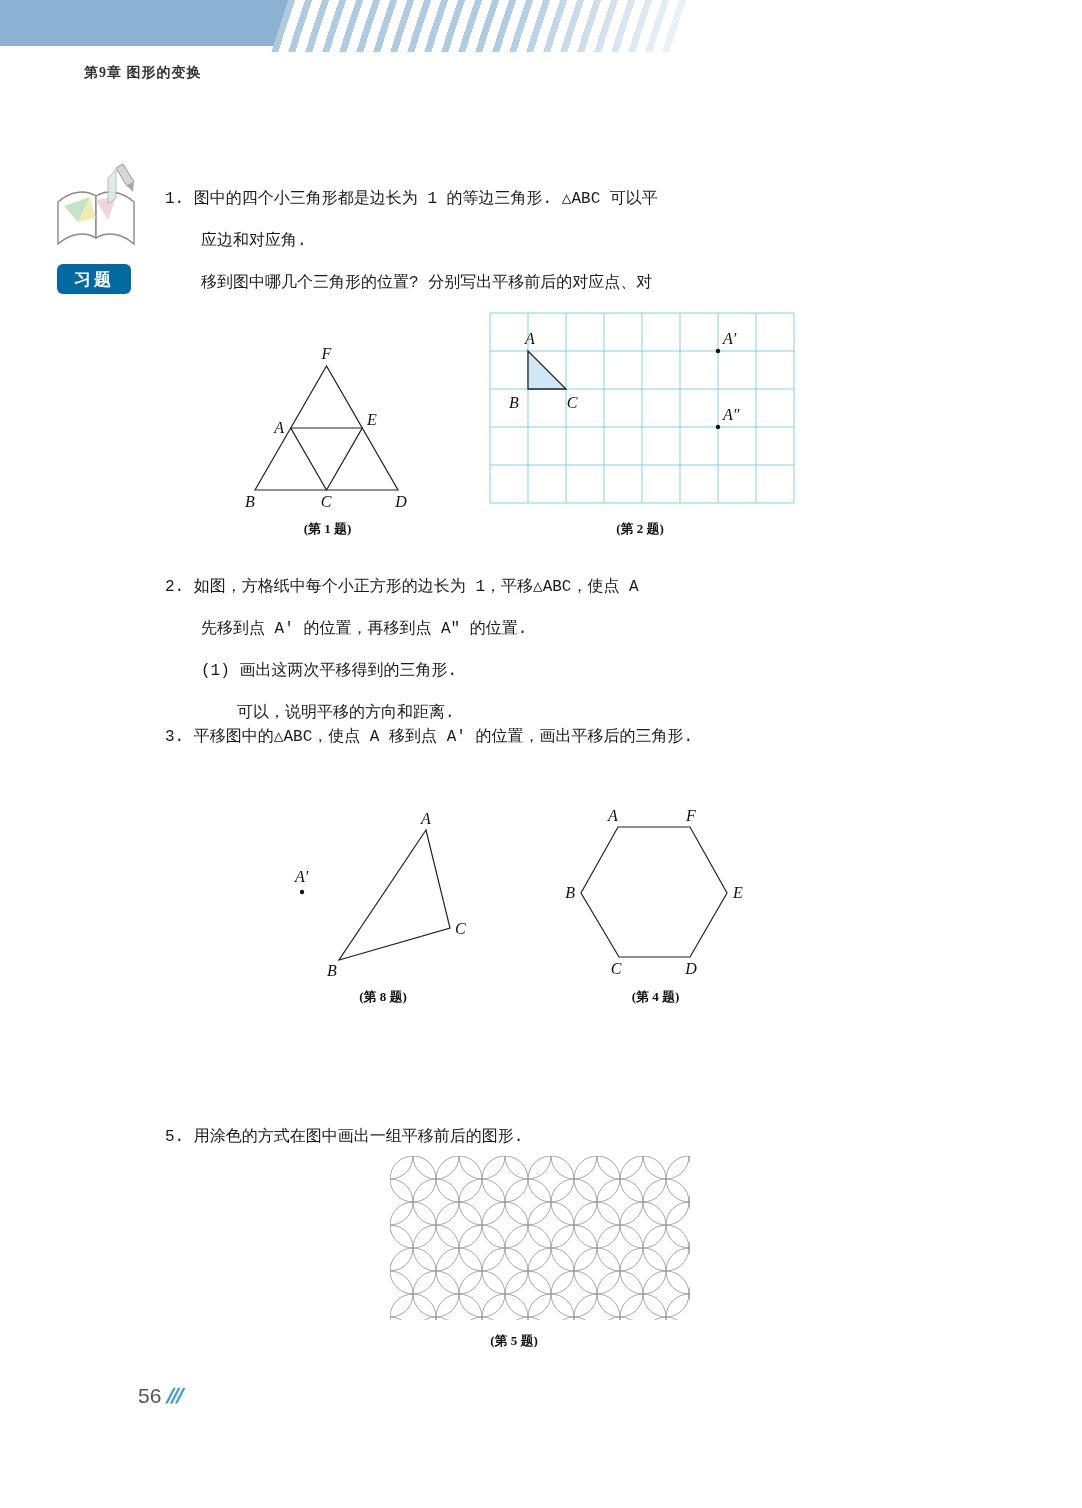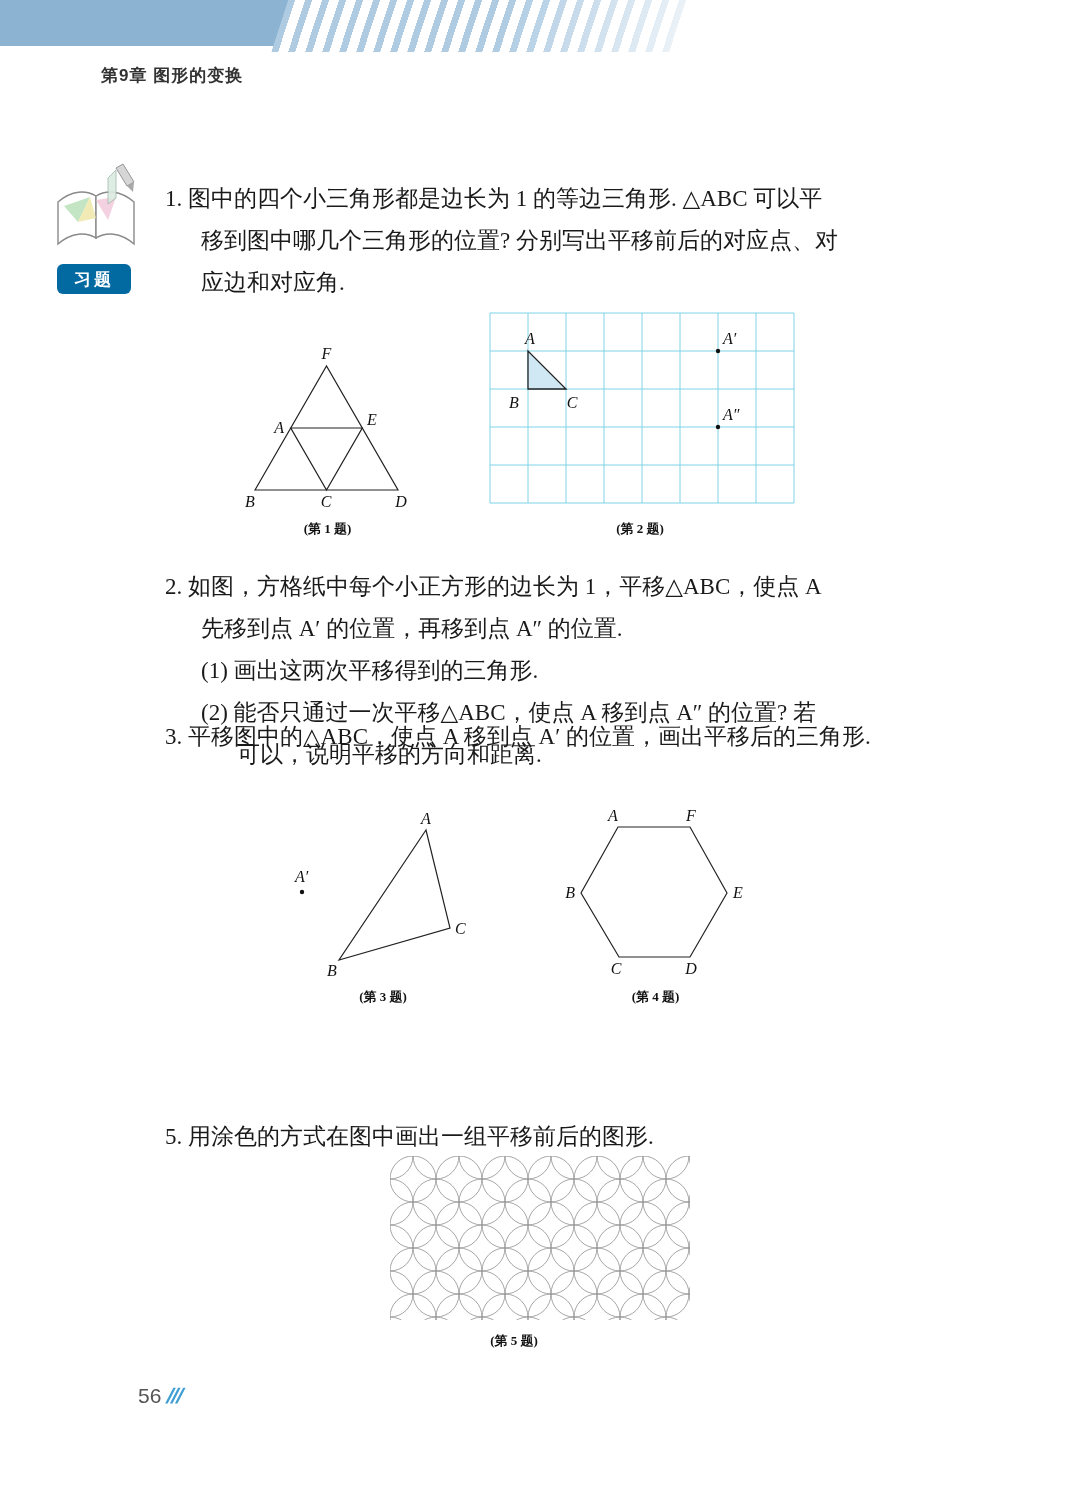--- a/index.html
+++ b/index.html
@@ -14,33 +14,33 @@
     clip-path:polygon(0 0,100% 0,calc(100% - 17px) 100%,0 100%);
   }
   .band-stripes {
     position:absolute; left:288px; top:0; width:400px; height:52px;
     background:repeating-linear-gradient(90deg,#aecbe2 0 7px,#ffffff 7px 17px);
     transform:skewX(-18deg); transform-origin:0 0;
     -webkit-mask:linear-gradient(90deg,#000 55%,rgba(0,0,0,.25) 100%);
             mask:linear-gradient(90deg,#000 55%,rgba(0,0,0,.25) 100%);
   }
   .chapter-header {
-    position:absolute; left:101px; top:64px;
-    font-family:Liberation Sans, sans-serif;
-    font-weight:bold; font-size:17px; color:#333; letter-spacing:1px;
+    position:absolute; left:84px; top:64px;
+    font-family:Liberation Serif, serif;
+    font-weight:bold; font-size:14px; color:#333; letter-spacing:1px;
   }
   .book-icon { position:absolute; left:50px; top:160px; }
   .badge {
     position:absolute; left:57px; top:264px; width:74px; height:30px;
     background:#0369a1; border-radius:6px; color:#fff;
     font-family:"Liberation Sans","DejaVu Sans",sans-serif; font-weight:bold; font-size:17px;
     display:flex; align-items:center; justify-content:center; letter-spacing:3px;
   }
   
-  .para { position:absolute; left:165px; width:775px; font-size:23px; line-height:42px; }
+  .para { position:absolute; left:165px; width:775px; font-size:16px; line-height:42px;font-family:Liberation Mono, monospace; }
   .line { white-space:nowrap; }
   .cont  { padding-left:36px; }
   .cont2 { padding-left:72px; }
   .p1 { top:178px; }
   .p2 { top:566px; }
   .p3 { top:716px; }
   .p4 { top:1034px; }
   .p5 { top:1116px; }
   
   .fig { position:absolute; }
@@ -80,22 +80,22 @@
     <polygon points="14,46 40,37 28,62" fill="#b8e0b8" opacity="0.85"></polygon>
     <polygon points="28,62 40,37 46,58" fill="#efe6a8" opacity="0.85"></polygon>
     <polygon points="46,40 66,37 58,60" fill="#f2c9da" opacity="0.85"></polygon>
     <polygon points="58,18 66,10 66,38 58,44" fill="#dcebe2" stroke="#9ab0a4" stroke-width="0.8" opacity="0.9"></polygon>
   </svg>
 
   <div class="badge">习题</div>
 
   <div class="para p1">
     <div class="line">1. 图中的四个小三角形都是边长为 1 的等边三角形. △ABC 可以平</div>
+    <div class="line cont">应边和对应角.</div>
     <div class="line cont">移到图中哪几个三角形的位置? 分别写出平移前后的对应点、对</div>
-    <div class="line cont">应边和对应角.</div>
   </div>
 
   <svg class="fig" style="left:240px; top:345px;" width="175" height="170" viewBox="0 0 175 170">
     <g fill="none" stroke="#222" stroke-width="1.2">
       <polygon points="15,145 86.5,21 158,145"></polygon>
       <polygon points="50.75,83 122.25,83 86.5,145"></polygon>
     </g>
     <g class="fig-label">
       <text x="86.5" y="14" text-anchor="middle">F</text>
       <text x="44" y="88" text-anchor="end">A</text>
@@ -138,21 +138,20 @@
     </g>
   </svg>
 
   <div class="caption cap1">(第 1 题)</div>
   <div class="caption cap2">(第 2 题)</div>
 
   <div class="para p2">
     <div class="line">2. 如图，方格纸中每个小正方形的边长为 1，平移△ABC，使点 A</div>
     <div class="line cont">先移到点 A′ 的位置，再移到点 A″ 的位置.</div>
     <div class="line cont">(1) 画出这两次平移得到的三角形.</div>
-    <div class="line cont">(2) 能否只通过一次平移△ABC，使点 A 移到点 A″ 的位置? 若</div>
     <div class="line cont2">可以，说明平移的方向和距离.</div>
   </div>
 
   <div class="para p3">
     <div class="line">3. 平移图中的△ABC，使点 A 移到点 A′ 的位置，画出平移后的三角形.</div>
   </div>
 
   <svg class="fig" style="left:288px; top:812px;" width="190" height="180" viewBox="0 0 190 180">
     <polygon points="138,18 51,148 162,116" fill="none" stroke="#222" stroke-width="1.2"></polygon>
     <circle cx="14" cy="80" r="2.2" fill="#111"></circle>
@@ -169,21 +168,21 @@
     <g class="fig-label">
       <text x="50" y="13" text-anchor="middle">A</text>
       <text x="128" y="13" text-anchor="middle">F</text>
       <text x="170" y="90" text-anchor="start">E</text>
       <text x="12" y="90" text-anchor="end">B</text>
       <text x="53" y="166" text-anchor="middle">C</text>
       <text x="128" y="166" text-anchor="middle">D</text>
     </g>
   </svg>
 
-  <div class="caption cap3">(第 3 题)</div>
+  <div class="caption cap3">(第 8 题)</div>
   <div class="caption cap4">(第 4 题)</div>
 
 
   <div class="para p5">
     <div class="line">5. 用涂色的方式在图中画出一组平移前后的图形.</div>
   </div>
 
   <svg class="fig" style="left:390px; top:1156px;" width="300" height="164" viewBox="0 0 300 164">
     <defs>
       <clipPath id="clip5">

